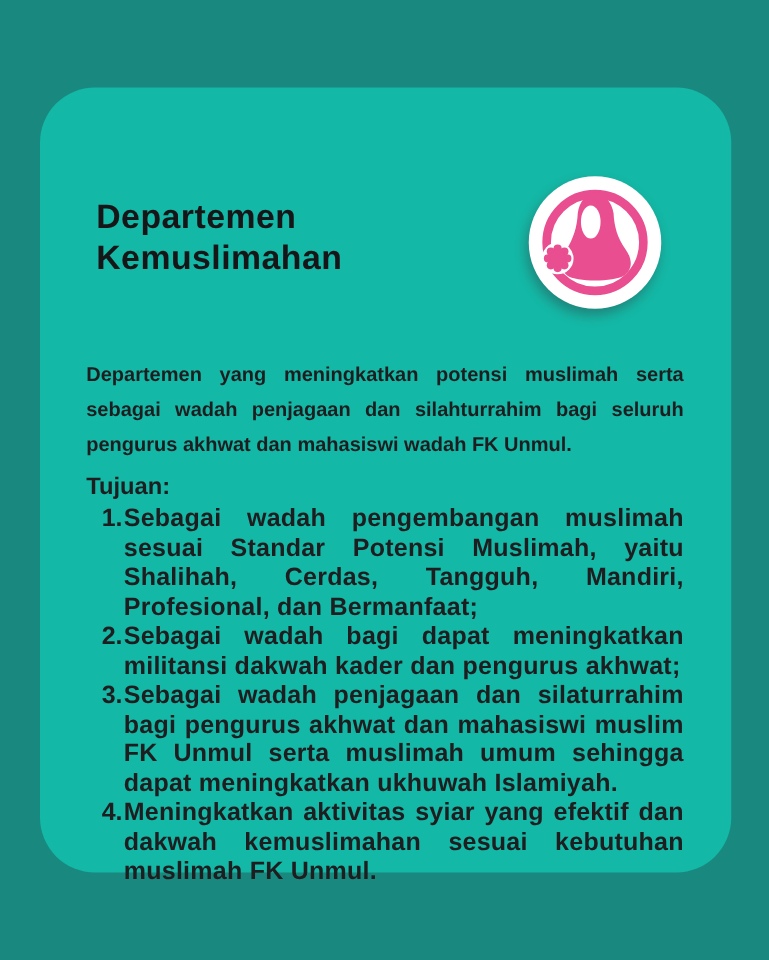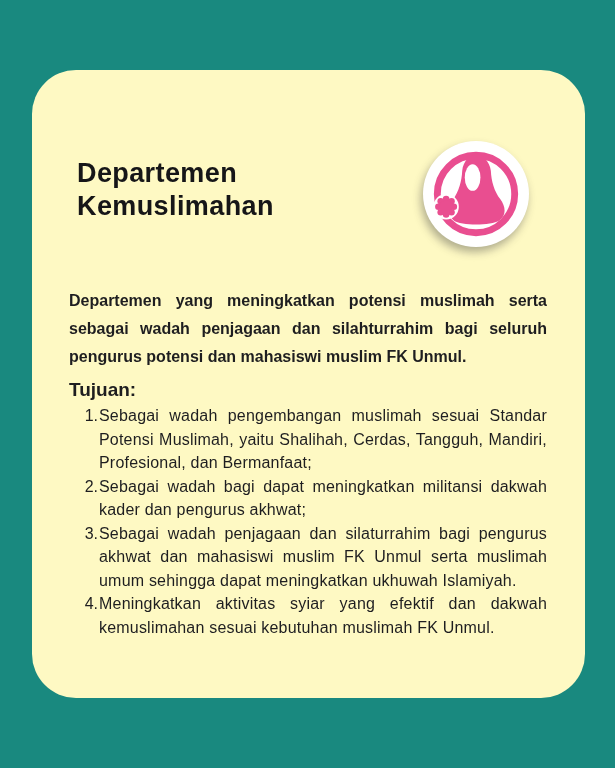--- a/index.html
+++ b/index.html
@@ -13,21 +13,21 @@
     background: #19897F;
     font-family: "Liberation Sans", sans-serif;
     overflow: hidden;
   }
   .card {
     position: absolute;
     left: 32px;
     top: 70px;
     width: 553px;
     height: 628px;
-    background: #fef9c3;
+    background: #14b8a6;
     border-radius: 44px;
     box-sizing: border-box;
   }
   .card-header {
     display: flex;
     justify-content: space-between;
     align-items: flex-start;
     padding: 71px 56px 0 45px;
   }
   .page-title {
@@ -71,23 +71,23 @@
   }
   ol.goals {
     margin: 0;
     padding: 0 0 0 30px;
     counter-reset: goal;
   }
   ol.goals li {
     list-style: none;
     counter-increment: goal;
     position: relative;
-    font-size: 16px;
+    font-size: 20px;
     line-height: 23.5px;
-    font-weight: normal;
+    font-weight: bold;
     letter-spacing: 0.2px;
     text-align: justify;
   }
   ol.goals li::before {
     content: counter(goal) ".";
     position: absolute;
     left: -30px;
     width: 29px;
     text-align: right;
     letter-spacing: 0;
@@ -128,21 +128,21 @@
           <circle cx="16.7" cy="67.2" r="3.1"></circle>
           <circle cx="14.5" cy="62" r="3.1"></circle>
           <circle cx="16.7" cy="56.8" r="3.1"></circle>
           <circle cx="21.8" cy="62" r="6.2"></circle>
         </g>
       </svg>
     </div>
   </div>
 
   <div class="content">
-    <p class="intro">Departemen yang meningkatkan potensi muslimah serta sebagai wadah penjagaan dan silahturrahim bagi seluruh pengurus potensi dan mahasiswi muslim FK Unmul.</p>
+    <p class="intro">Departemen yang meningkatkan potensi muslimah serta sebagai wadah penjagaan dan silahturrahim bagi seluruh pengurus akhwat dan mahasiswi wadah FK Unmul.</p>
 
     <div class="goals-label">Tujuan:</div>
 
     <ol class="goals">
       <li>Sebagai wadah pengembangan muslimah sesuai Standar Potensi Muslimah, yaitu Shalihah, Cerdas, Tangguh, Mandiri, Profesional, dan Bermanfaat;</li>
       <li>Sebagai wadah bagi dapat meningkatkan militansi dakwah kader dan pengurus akhwat;</li>
       <li>Sebagai wadah penjagaan dan silaturrahim bagi pengurus akhwat dan mahasiswi muslim FK Unmul serta muslimah umum sehingga dapat meningkatkan ukhuwah Islamiyah.</li>
       <li>Meningkatkan aktivitas syiar yang efektif dan dakwah kemuslimahan sesuai kebutuhan muslimah FK Unmul.</li>
     </ol>
   </div>

